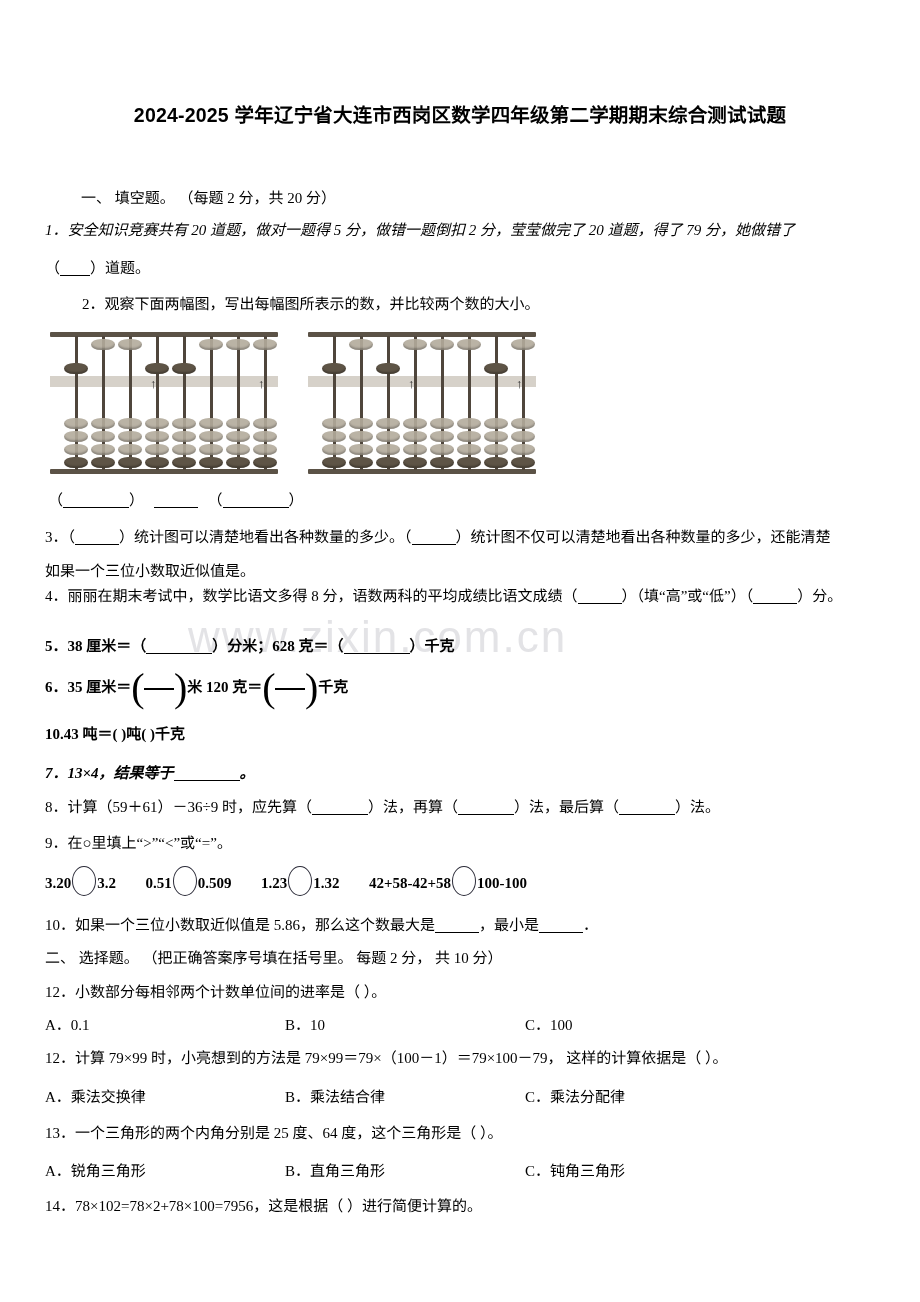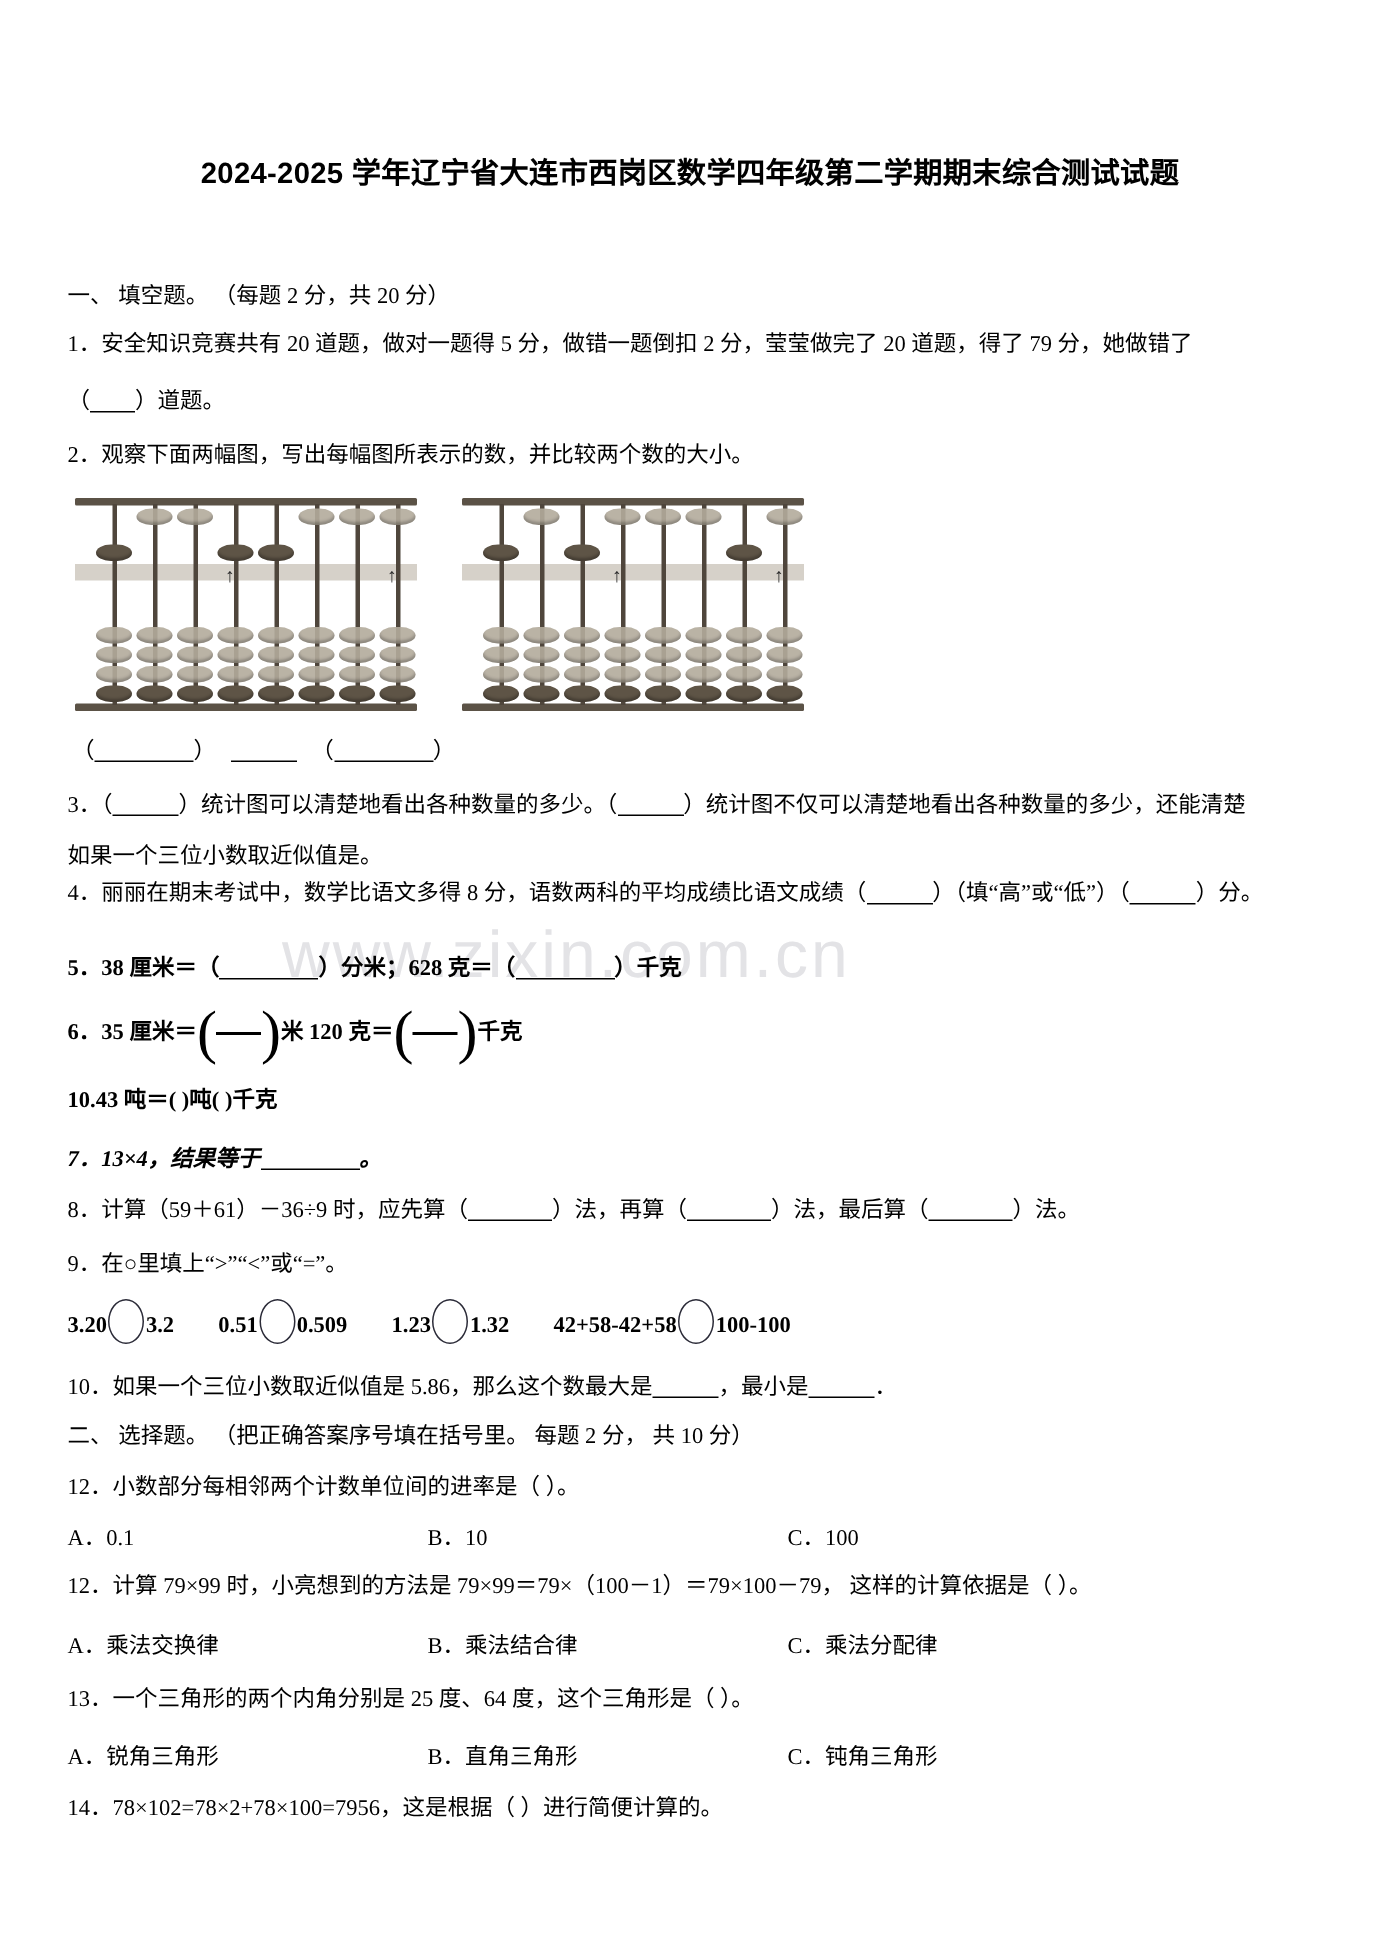--- a/index.html
+++ b/index.html
@@ -199,28 +199,28 @@
 <body>
 
 <div class="page">
 
   <div class="watermark">www.zixin.com.cn</div>
 
   <div class="content">
 
     <div class="doc-title">2024-2025 学年辽宁省大连市西岗区数学四年级第二学期期末综合测试试题</div>
 
-    <div class="sec-head" style="top:188px;">一、 填空题。 （每题 2 分，共 20 分）</div>
-
-    <div class="line" style="top:220px;">1．安全知识竞赛共有 20 道题，做对一题得 5 分，做错一题倒扣 2 分，莹莹做完了 20 道题，得了 79 分，她做错了</div>
+    <div class="sec-head" style="top:188px;margin-left:36px;">一、 填空题。 （每题 2 分，共 20 分）</div>
+
+    <div class="line" style="top:220px;font-style:italic;">1．安全知识竞赛共有 20 道题，做对一题得 5 分，做错一题倒扣 2 分，莹莹做完了 20 道题，得了 79 分，她做错了</div>
     <div class="line" style="top:258px;">
       <span>（</span><span class="blank b-sm"></span><span>）道题。</span>
     </div>
 
-    <div class="line" style="top:294px;">2．观察下面两幅图，写出每幅图所表示的数，并比较两个数的大小。</div>
+    <div class="line" style="top:294px;margin-left:37px;">2．观察下面两幅图，写出每幅图所表示的数，并比较两个数的大小。</div>
 
     <div class="abacus-area">
 
       <div class="abacus">
         <div class="ab-frame-top"></div>
         <div class="ab-frame-bot"></div>
         <div class="ab-beam"></div>
         <div class="rod" style="left:25px;"></div>
         <div class="rod" style="left:52px;"></div>
         <div class="rod" style="left:79px;"></div>

